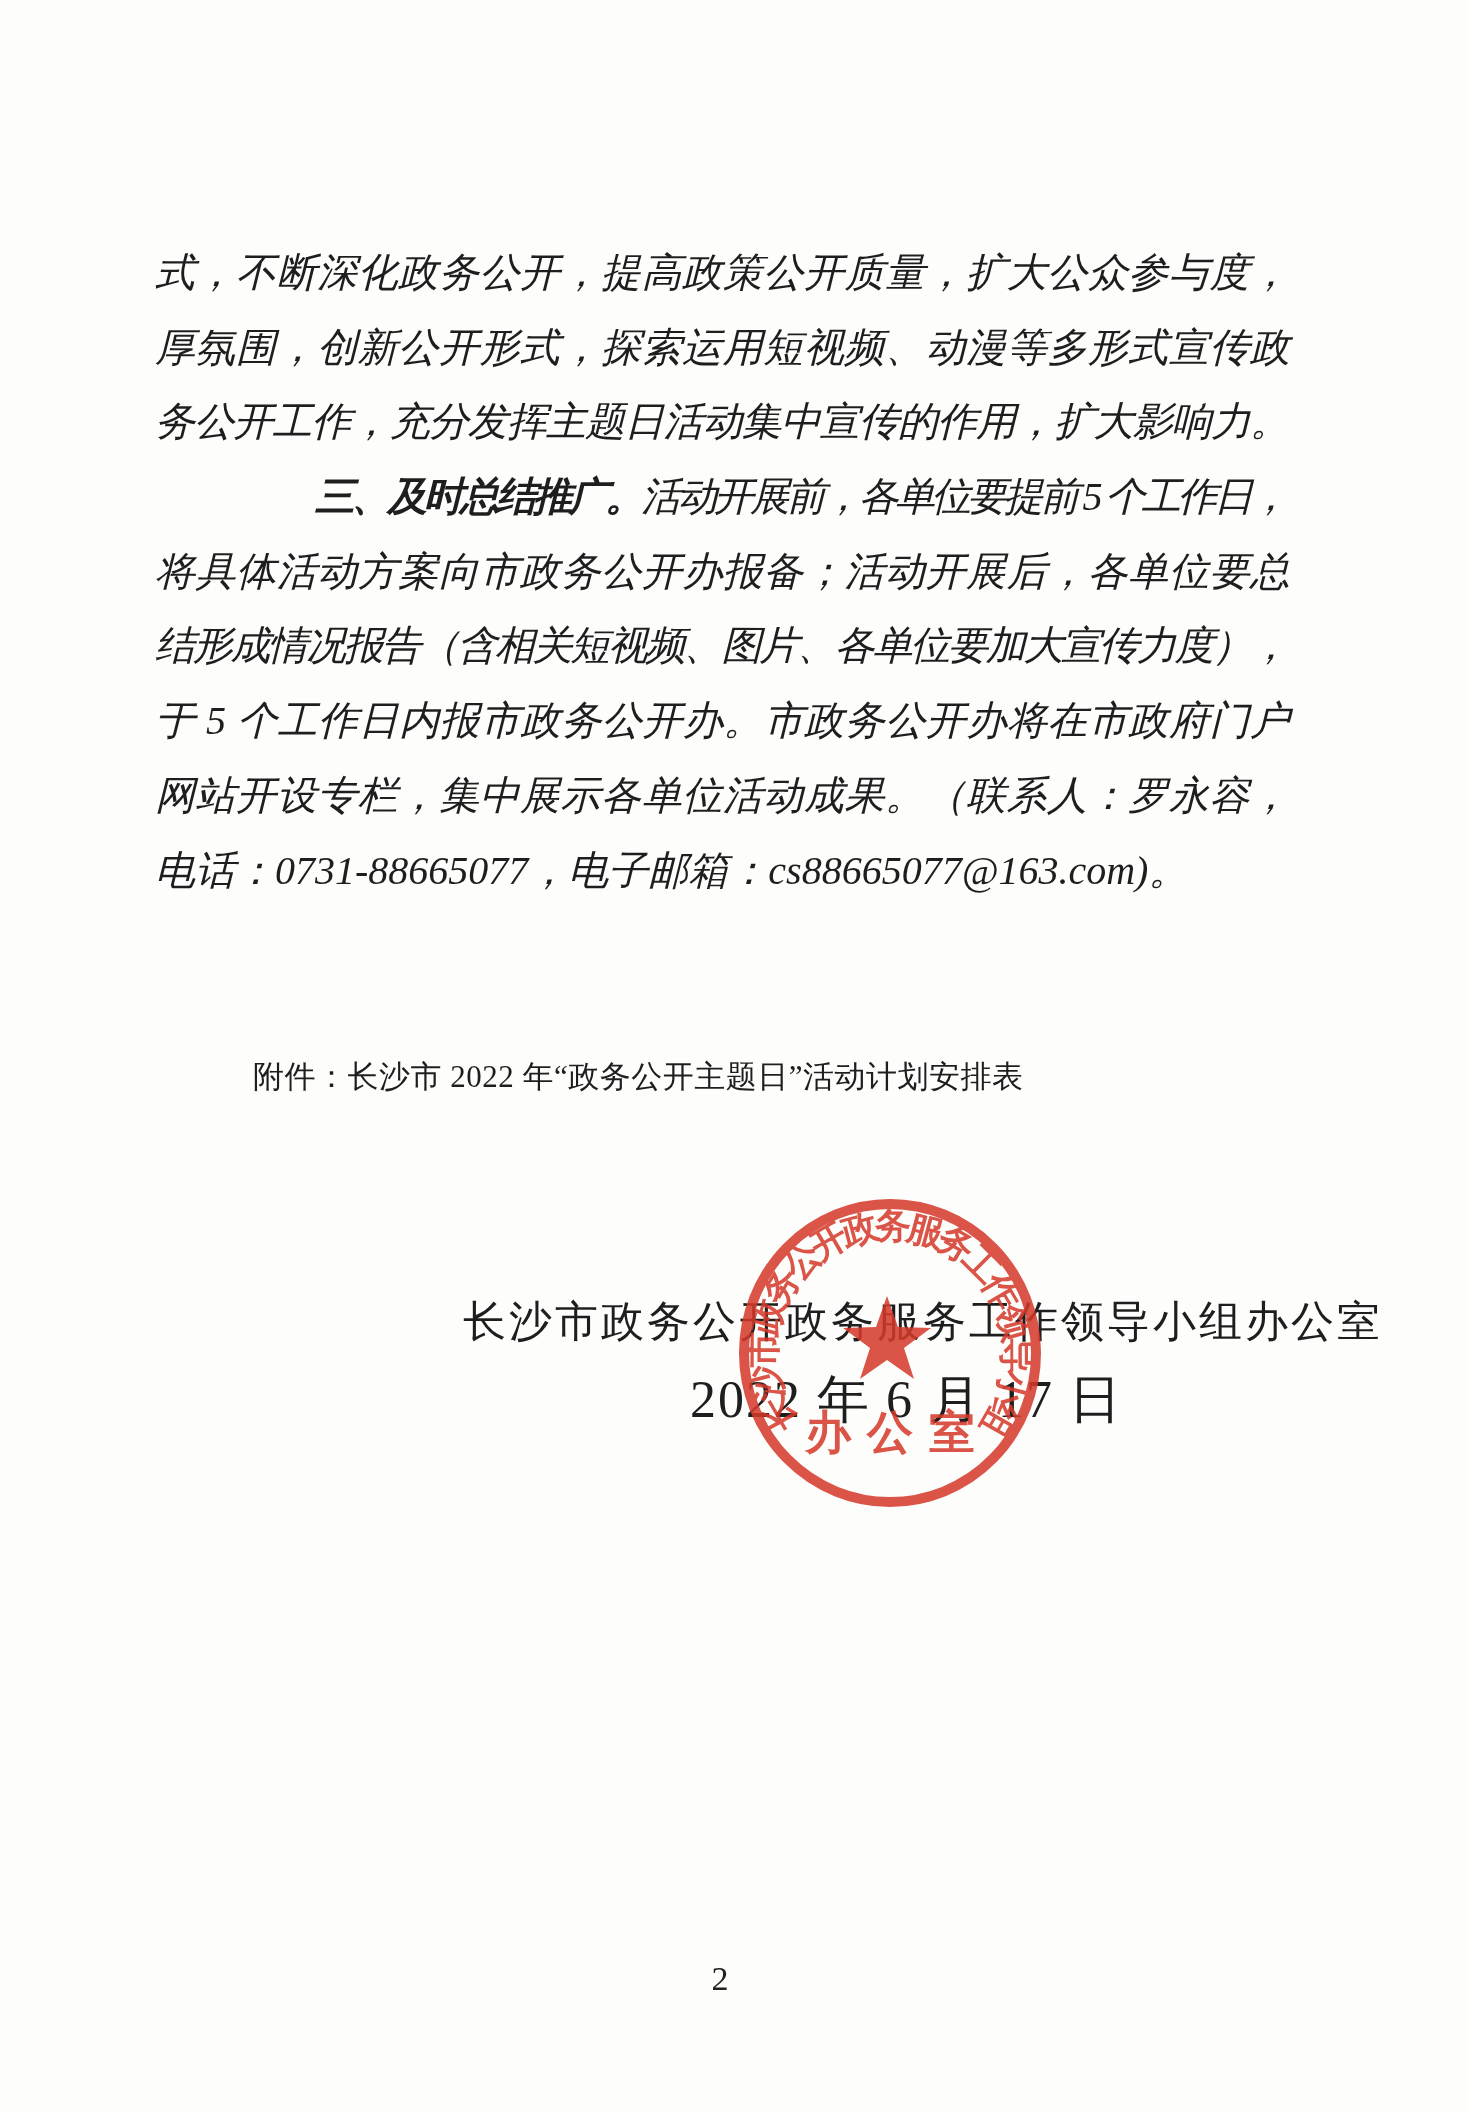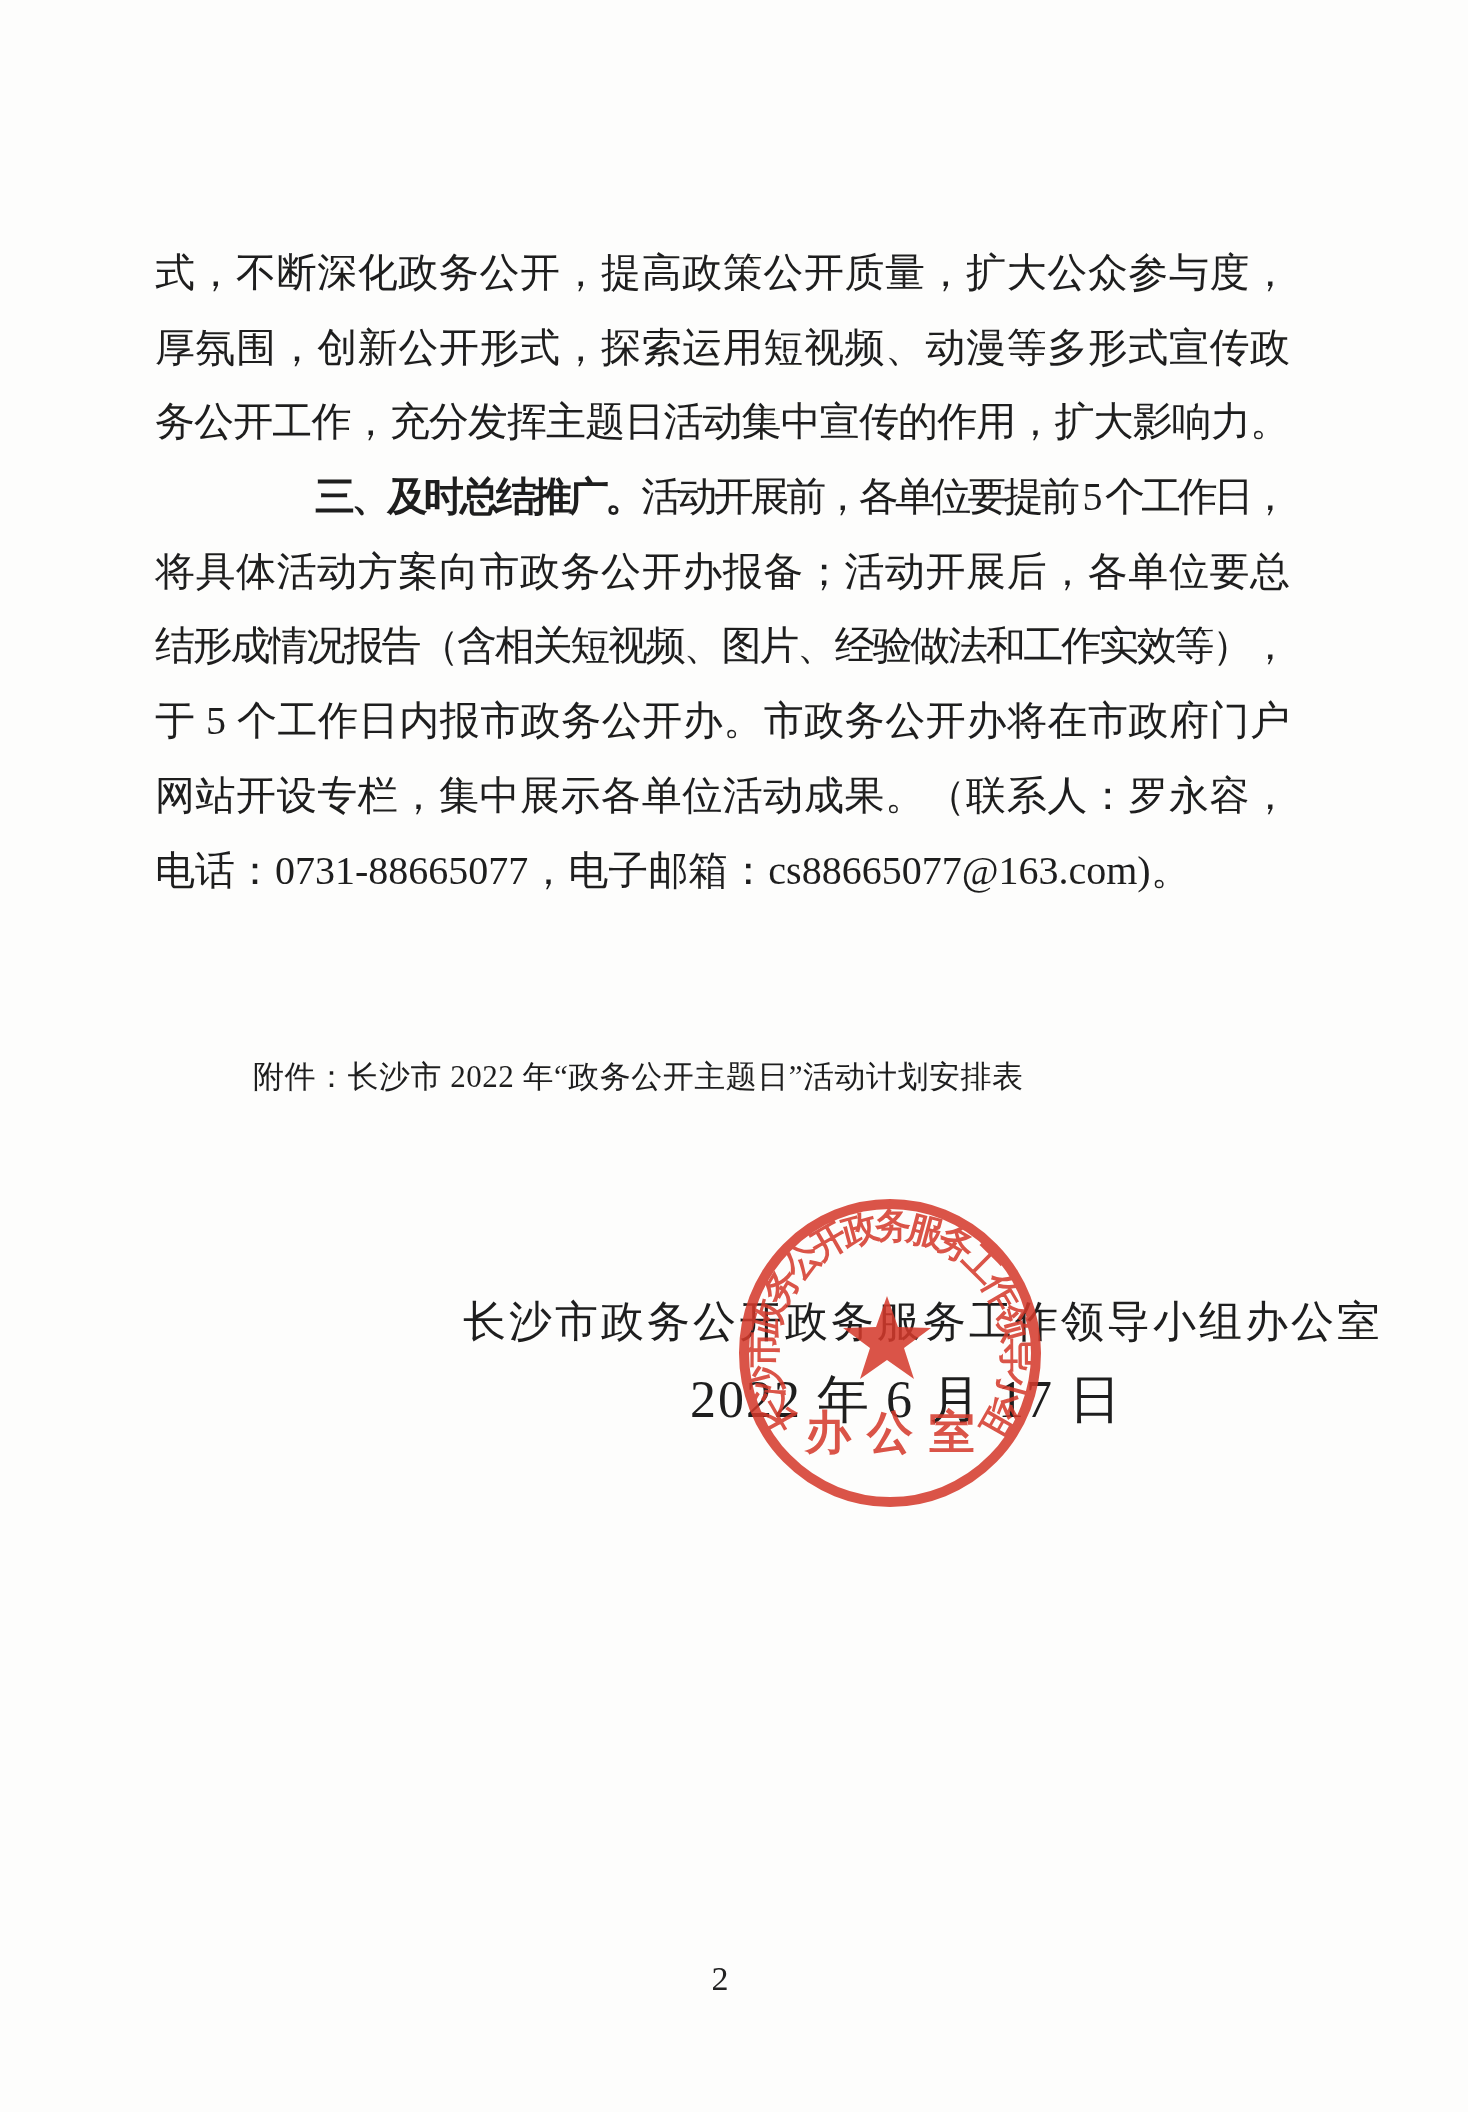--- a/index.html
+++ b/index.html
@@ -3,21 +3,21 @@
 <meta charset="utf-8">
 <style>
   html,body { margin:0; padding:0; background:#ffffff; }
   .page {
     position:relative; width:1468px; height:2112px;
     background:#fdfdfc; overflow:hidden;
     font-family:"Liberation Serif","DejaVu Serif",serif;
     color:#1e1e1e;
   }
   
-  .body-text { position:absolute; left:155px; top:235px; width:1135px; font-size:40px; }
+  .body-text { position:absolute; left:155px; top:235px; width:1135px; font-size:40px;font-style:italic; }
   .line { height:74.7px; line-height:74.7px; white-space:nowrap; }
   .line .inner { display:inline-block; white-space:nowrap; }
   .line.indent { text-indent:80px; }
   .bseg { font-weight:700; font-family:"Liberation Sans","DejaVu Sans",sans-serif; }
   
   .attachment { position:absolute; left:253px; top:1054px; font-size:31px; line-height:46px; letter-spacing:0.5px; }
   
   .signature { position:absolute; left:463px; top:1298px; font-size:43px; line-height:48px; letter-spacing:3px;text-align:center; }
   .sig-date  { position:absolute; left:690px; top:1376px; font-size:52px; line-height:48px; letter-spacing:2px; }
   
@@ -29,21 +29,21 @@
 <body>
 
 <div class="page">
 
   <div class="body-text" id="body">
       <div class="line"><span class="inner" style="letter-spacing: 0.555556px;"><span class="bseg"></span><span>式，不断深化政务公开，提高政策公开质量，扩大公众参与度，</span></span></div>
       <div class="line"><span class="inner" style="letter-spacing: 0.555556px;"><span class="bseg"></span><span>厚氛围，创新公开形式，探索运用短视频、动漫等多形式宣传政</span></span></div>
       <div class="line"><span class="inner" style="letter-spacing: -0.892857px;"><span class="bseg"></span><span>务公开工作，充分发挥主题日活动集中宣传的作用，扩大影响力。</span></span></div>
       <div class="line indent"><span class="inner" style="letter-spacing: -3.75px;"><span class="bseg">三、及时总结推广。</span><span>活动开展前，各单位要提前 5 个工作日，</span></span></div>
       <div class="line"><span class="inner" style="letter-spacing: 0.555556px; text-align: right;"><span class="bseg"></span><span>将具体活动方案向市政务公开办报备；活动开展后，各单位要总</span></span></div>
-      <div class="line"><span class="inner" style="letter-spacing: -2.24138px;"><span class="bseg"></span><span>结形成情况报告（含相关短视频、图片、经验做法和工作实效等），</span></span></div>
+      <div class="line"><span class="inner" style="letter-spacing: -2.24138px;"><span class="bseg"></span><span>结形成情况报告（含相关短视频、图片、各单位要加大宣传力度），</span></span></div>
       <div class="line"><span class="inner" style="letter-spacing: 0.517241px;"><span class="bseg"></span><span>于 5 个工作日内报市政务公开办。市政务公开办将在市政府门户</span></span></div>
       <div class="line"><span class="inner" style="letter-spacing: 0.555556px;"><span class="bseg"></span><span>网站开设专栏，集中展示各单位活动成果。（联系人：罗永容，</span></span></div>
       <div class="line lastline"><span class="inner"><span class="bseg"></span><span>电话：0731-88665077，电子邮箱：cs88665077@163.com)。</span></span></div>
     </div>
 
   <div class="attachment">附件：长沙市 2022 年“政务公开主题日”活动计划安排表</div>
 
   <div class="signature">长沙市政务公开政务服务工作领导小组办公室</div>
   <div class="sig-date">2022 年 6 月 17 日</div>
 

